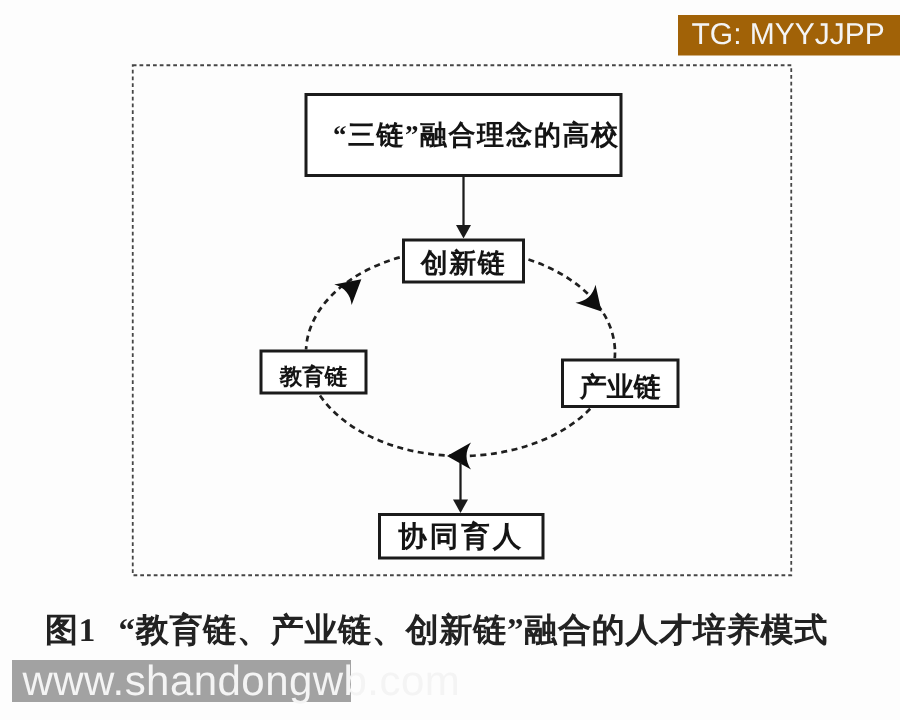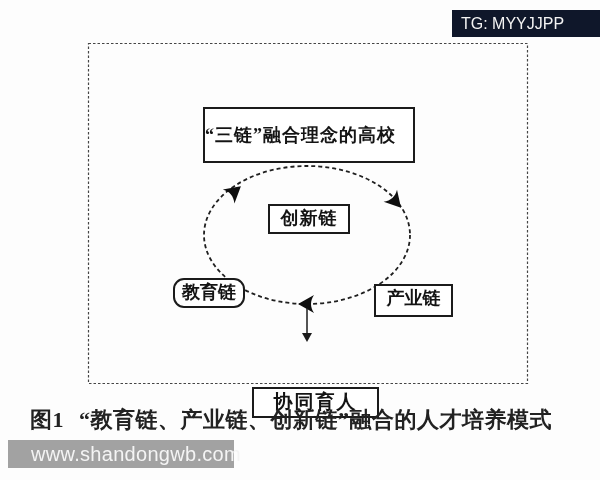--- a/index.html
+++ b/index.html
@@ -12,62 +12,61 @@
   }
   .stage { position: absolute; left: 0; top: 0; width: 600px; height: 480px; }
   svg.linework { position: absolute; left: 0; top: 0; }
 
   .box {
     position: absolute;
     box-sizing: border-box;
     background: #ffffff;
     border: 2px solid #1b1b1b;
     display: flex;
-    align-items: flex-start;
+    align-items: flex-end;
     justify-content: center;
     font-weight: 700;
     color: #141414;
     font-family: "Liberation Serif", "DejaVu Serif", serif;
-    margin-top: 45px;
   }
   .header-box {
     left: 203px; top: 62px; width: 212px; height: 56px;
     flex-direction: column;
     font-size: 18px; line-height: 25px;
     letter-spacing: 1px; text-align: center;
   }
   .node-innovation { left: 268px; top: 159px; width: 82px;  height: 30px; font-size: 18px; letter-spacing: 1px; }
-  .node-education  { left: 173px; top: 233px; width: 72px;  height: 30px; font-size: 18px; border-radius: 11px; }
+  .node-education  { left: 173px; top: 233px; width: 72px;  height: 30px; font-size: 15px; }
   .node-industry   { left: 374px; top: 239px; width: 79px;  height: 33px; font-size: 18px; }
-  .node-outcome    { left: 252px; top: 342px; width: 127px; height: 31px; font-size: 19px; letter-spacing: 2px; }
+  .node-outcome    { left: 252px; top: 342px; width: 111px; height: 31px; font-size: 19px; letter-spacing: 2px; }
 
   .caption {
     position: absolute; left: 10px; top: 405px; width: 562px;
     text-align: center;
     font-weight: 700; font-size: 22px; color: #222;
     letter-spacing: 0.5px;
     font-family: "Liberation Serif", "DejaVu Serif", serif;
     white-space: nowrap;
   }
   .caption .cap-label { margin-right: 15px; }
 
   .wm {
     position: absolute;
     box-sizing: border-box;
     display: flex; align-items: center;
     font-family: "Liberation Sans", "DejaVu Sans", sans-serif;
     color: #f4f4f4;
   }
   .wm-top {
     left: 452px; top: 10px; width: 148px; height: 27px;
-    background: #0f172a; font-size: 16px; padding-left: 9px;
+    background: #a16207; font-size: 20px; padding-left: 9px;
   }
   .wm-bottom {
     left: 8px; top: 440px; width: 226px; height: 28px;
-    background: #a2a2a2; font-size: 20px; padding-left: 23px;
+    background: #a2a2a2; font-size: 28px; padding-left: 7px;
     letter-spacing: 0.3px;
   }
 </style>
 </head>
 <body>
 
 <div class="stage">
 
   <svg class="linework" width="600" height="480" viewBox="0 0 600 480">
 

